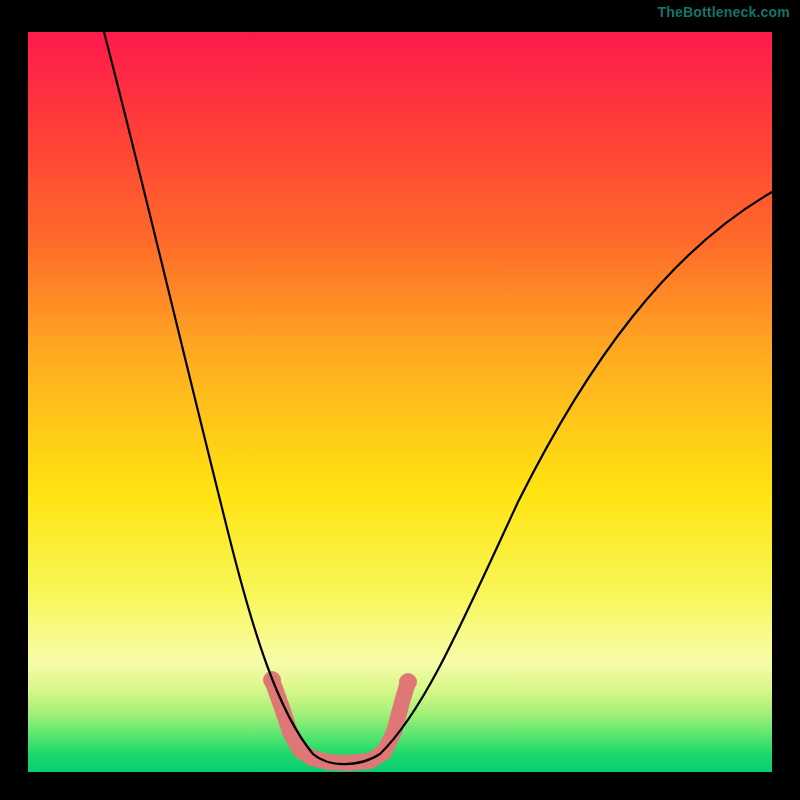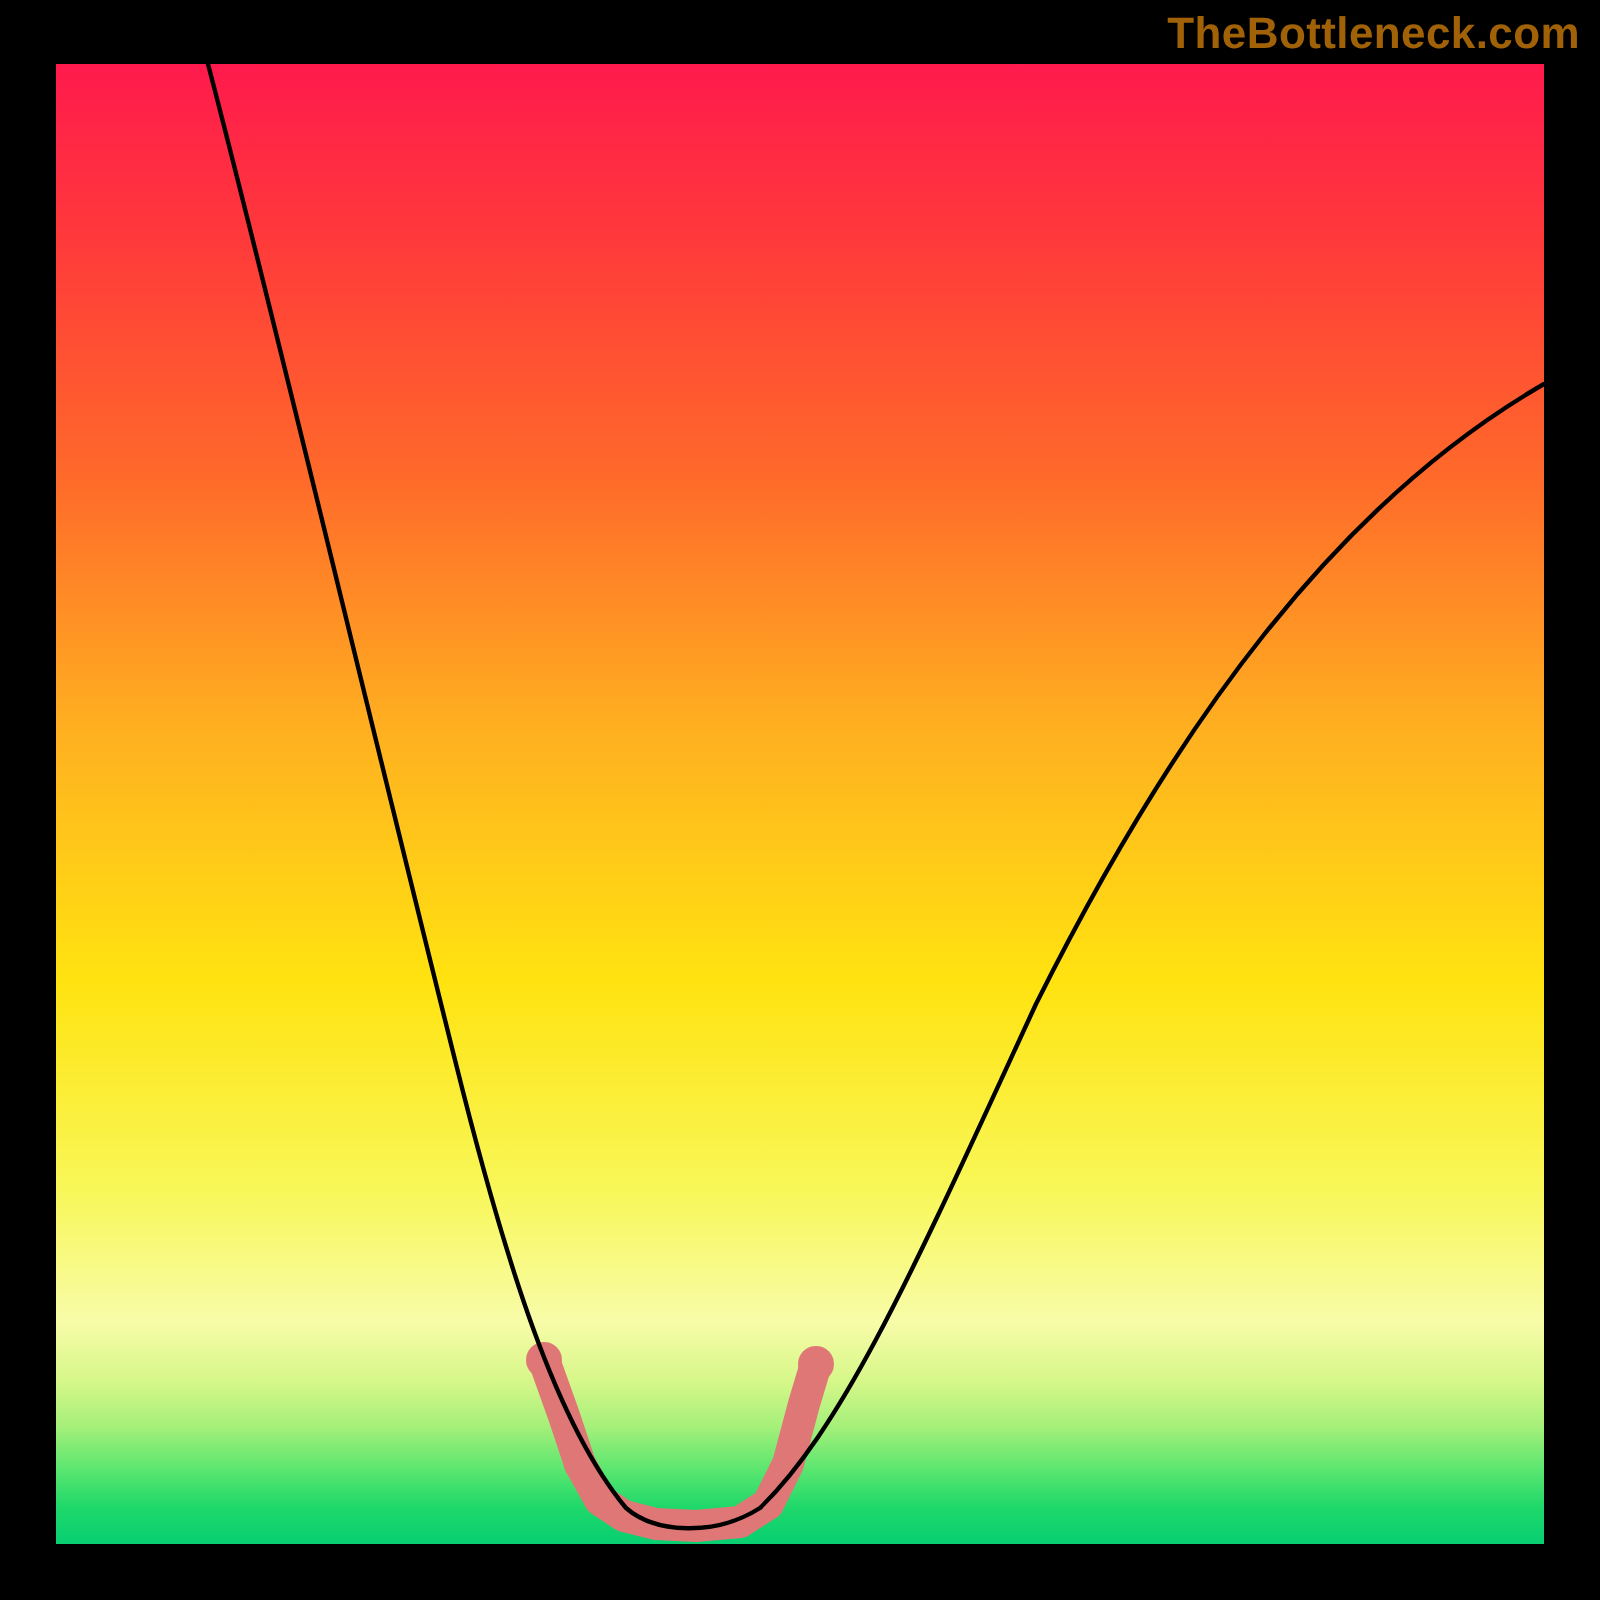--- a/index.html
+++ b/index.html
@@ -8,23 +8,23 @@
     position: relative;
     width: 800px;
     height: 800px;
     background: #000;
   }
   .watermark {
     position: absolute;
     top: 4px;
     right: 10px;
     font-family: Arial, Helvetica, sans-serif;
-    font-size: 22px;
+    font-size: 14px;
     font-weight: 600;
-    color: #a16207;
+    color: #0f766e;
     letter-spacing: 0.2px;
     z-index: 10;
   }
   .plot {
     position: absolute;
     left: 28px;
     top: 32px;
     width: 744px;
     height: 740px;
     

